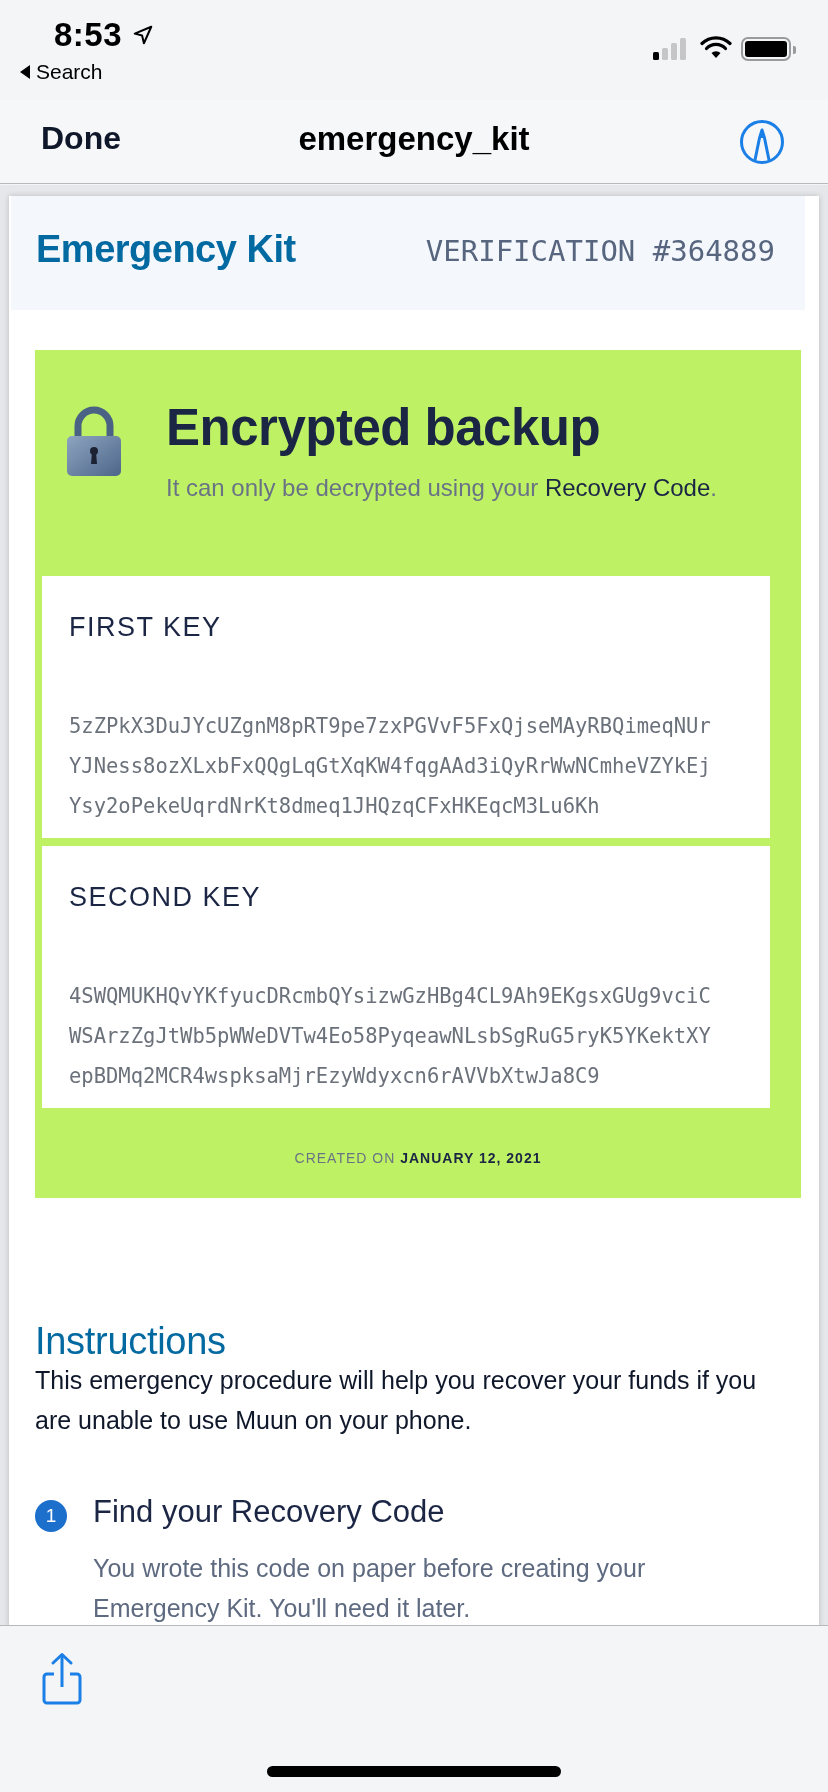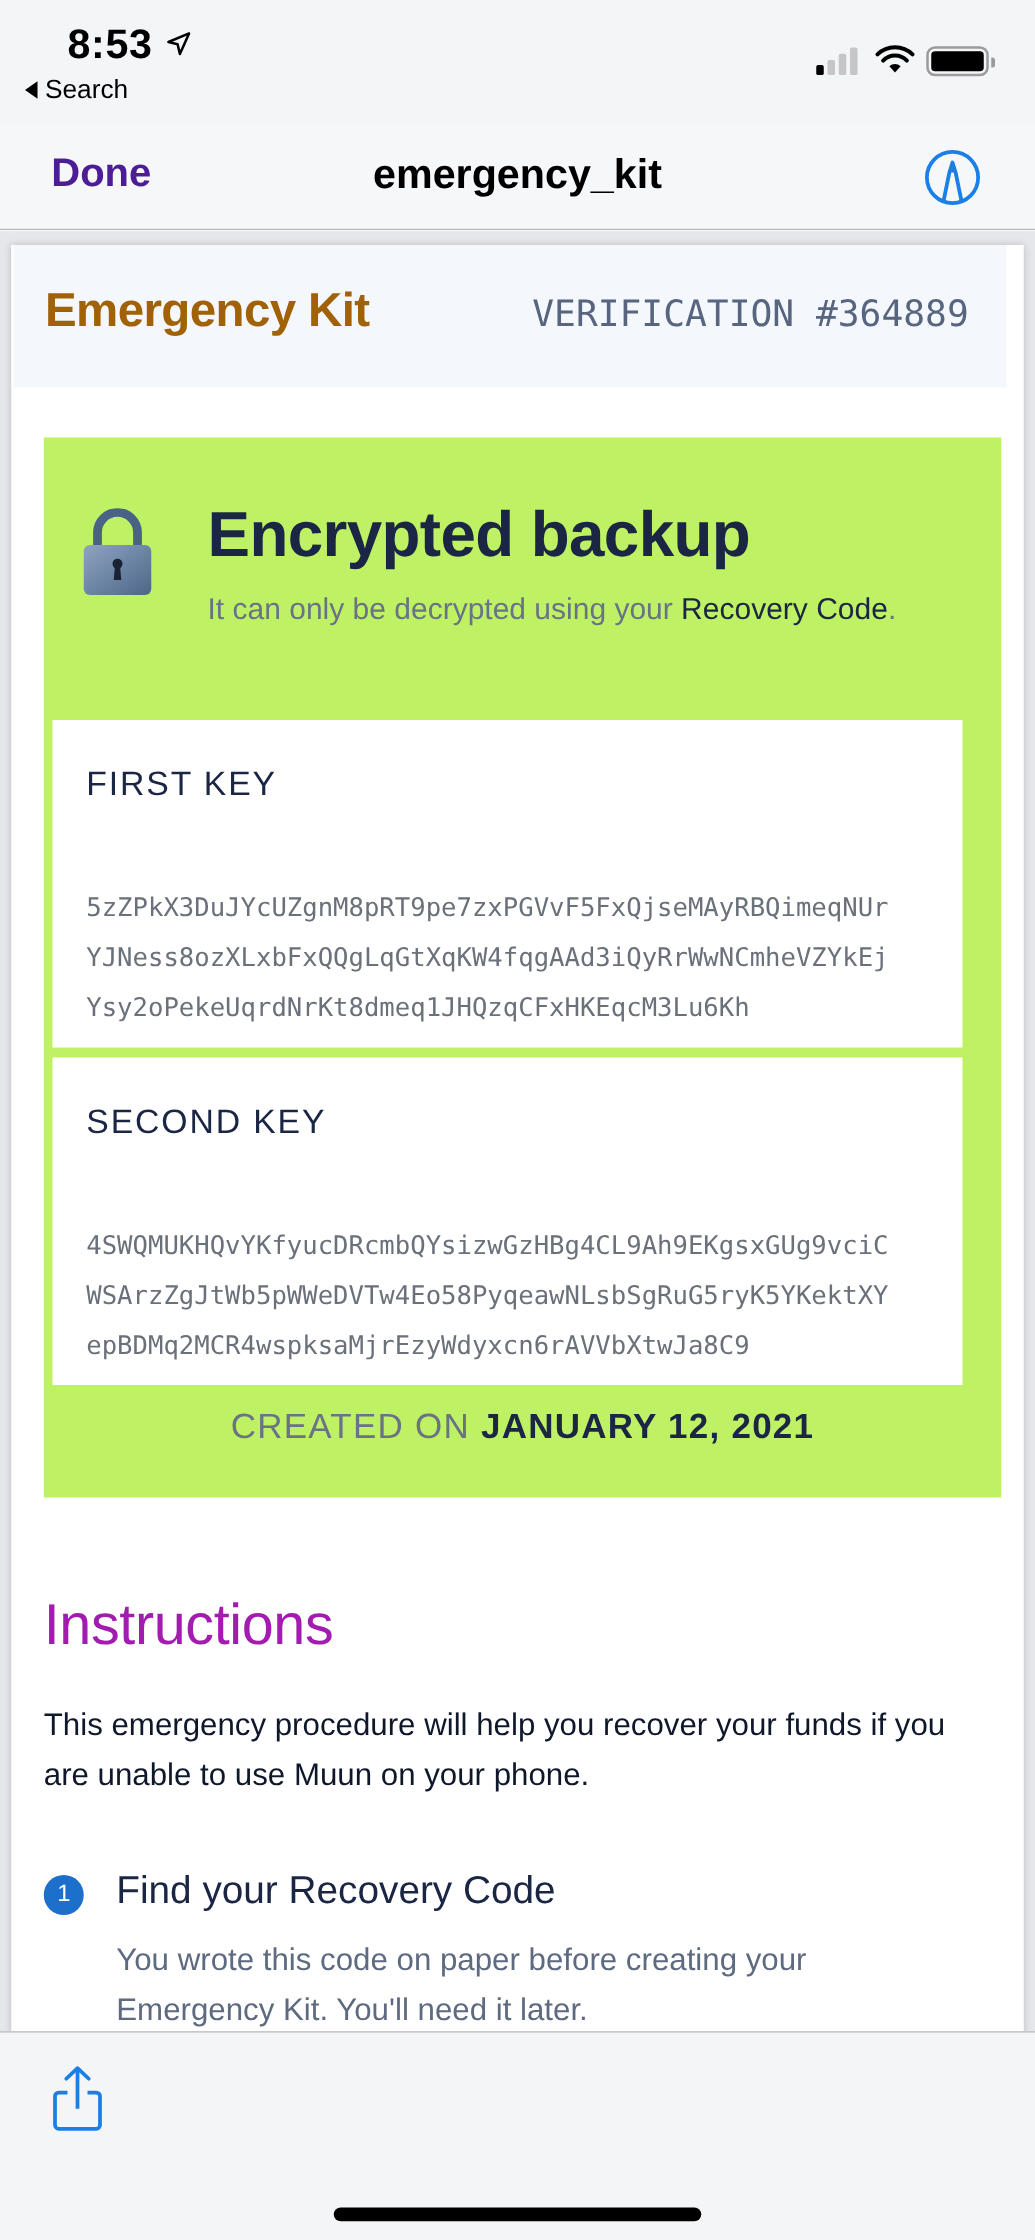--- a/index.html
+++ b/index.html
@@ -22,48 +22,48 @@
     .signal span:nth-child(2) { height: 12px; }
     .signal span:nth-child(3) { height: 17px; }
     .signal span:nth-child(4) { height: 22px; }
     .wifi { position: absolute; left: 700px; top: 36px; width: 32px; height: 24px; }
     .battery { position: absolute; left: 741px; top: 37px; width: 50px; height: 24px; border: 2.5px solid #9b9b9f; border-radius: 7px; padding: 2px; }
     .battery-fill { width: 100%; height: 100%; background: #000; border-radius: 3px; }
     .battery-cap { position: absolute; right: -7px; top: 7px; width: 3px; height: 8px; background: #9b9b9f; border-radius: 0 2px 2px 0; }
 
     
     .nav-bar { position: absolute; top: 100px; left: 0; width: 828px; height: 84px; border-bottom: 1.5px solid #b9b9bd; background: #f6f7f9; }
-    .done-btn { position: absolute; left: 41px; top: 20px; font-size: 32px; font-weight: 600; color: #4c1d95; cursor: pointer; }
+    .done-btn { position: absolute; left: 41px; top: 20px; font-size: 32px; font-weight: 600; color: #0f172a; cursor: pointer; }
     .nav-title { position: absolute; left: 0; right: 0; top: 20px; text-align: center; font-size: 33px; font-weight: 600; color: #000; }
     .markup-btn { position: absolute; left: 738px; top: 18px; width: 48px; height: 48px; cursor: pointer; }
 
     
     .doc-viewport { position: absolute; top: 185px; left: 0; width: 828px; height: 1440px; overflow: hidden; background: #e6e7ea; }
     .doc-page { position: absolute; left: 9px; top: 11px; width: 810px; height: 1500px; background: #fff; box-shadow: 0 0 6px rgba(0,0,0,0.18); }
 
     .kit-header { position: absolute; left: 2px; top: 0; width: 794px; height: 114px; background: #f4f8fd; }
-    .kit-title { position: absolute; left: 25px; top: 32px; font-size: 38px; font-weight: 600; color: #a16207; letter-spacing: -0.5px; }
+    .kit-title { position: absolute; left: 25px; top: 32px; font-size: 38px; font-weight: 600; color: #0369a1; letter-spacing: -0.5px; }
     .kit-verif { position: absolute; right: 30px; top: 38px; font-family: "DejaVu Sans Mono", "Liberation Mono", monospace; font-size: 29px; color: #57657e; }
 
     .backup-box { position: absolute; left: 26px; top: 154px; width: 766px; height: 848px; background: #bef264; }
     .lock-icon { position: absolute; left: 30px; top: 56px; width: 58px; height: 72px; }
     .backup-title { position: absolute; left: 131px; top: 48px; font-size: 51px; font-weight: 600; color: #1b2544; letter-spacing: -0.5px; }
     .backup-desc { position: absolute; left: 131px; top: 118px; width: 560px; font-size: 24px; line-height: 40px; color: #6a7385; }
     .backup-desc b { color: #1b2544; font-weight: 500; }
 
     .key-card { position: absolute; left: 7px; width: 728px; background: #fff; }
     .key-card.first { top: 226px; height: 262px; }
     .key-card.second { top: 496px; height: 262px; }
     .key-label { position: absolute; left: 27px; top: 36px; font-size: 27px; font-weight: 500; color: #1b2544; letter-spacing: 1.5px; }
     .key-lines { position: absolute; left: 27px; top: 108px; font-family: "DejaVu Sans Mono", "Liberation Mono", monospace; font-size: 20.5px; line-height: 40px; color: #6b717a; white-space: pre; margin-top: 22px; }
 
-    .created { position: absolute; left: 0; right: 0; top: 775px; text-align: center; font-size: 28px; letter-spacing: 1px; color: #6a7385; }
+    .created { position: absolute; left: 0; right: 0; top: 800px; text-align: center; font-size: 14px; letter-spacing: 1px; color: #6a7385; }
     .created b { color: #1b2544; font-weight: 600; }
 
-    .instr-title { position: absolute; left: 26px; top: 1076px; font-size: 46px; font-weight: 500; color: #a21caf; letter-spacing: -0.3px; }
+    .instr-title { position: absolute; left: 26px; top: 1124px; font-size: 38px; font-weight: 500; color: #0369a1; letter-spacing: -0.3px; }
     .instr-desc { position: absolute; left: 26px; top: 1164px; width: 750px; font-size: 25px; line-height: 40px; color: #0f172a; }
 
     .step { position: absolute; left: 26px; top: 1298px; width: 760px; }
     .step-num { position: absolute; left: 0; top: 6px; width: 32px; height: 32px; border-radius: 50%; background: #1d6fcc; color: #fff; font-size: 19px; text-align: center; line-height: 32px; }
     .step-title { position: absolute; left: 58px; top: 0; font-size: 31px; font-weight: 500; color: #1b2544; }
     .step-desc { position: absolute; left: 58px; top: 54px; width: 640px; font-size: 25px; line-height: 40px; color: #5e6a80; }
 
     
     .bottom-bar { position: absolute; top: 1625px; left: 0; width: 828px; height: 167px; background: #f4f5f7; border-top: 1.5px solid #b9b9bd; }
     .share-btn { position: absolute; left: 40px; top: 26px; width: 44px; height: 54px; cursor: pointer; }

